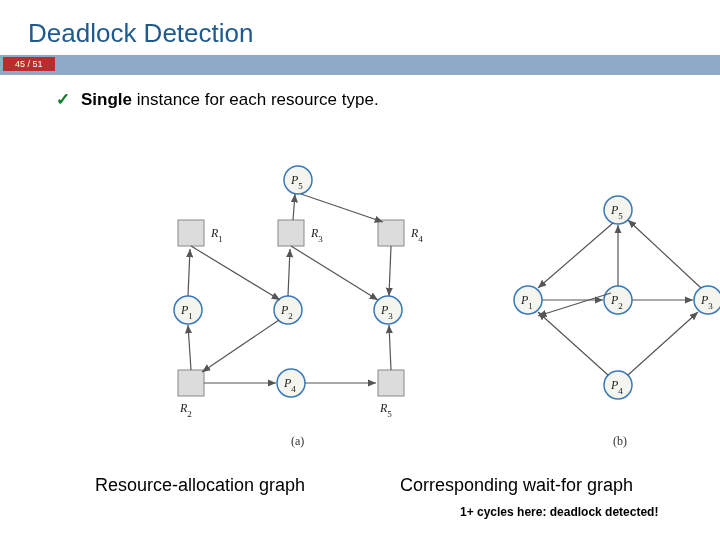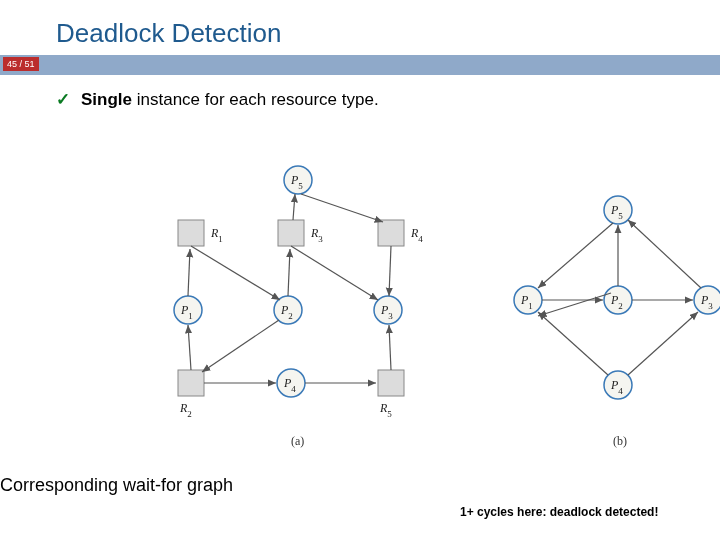--- a/index.html
+++ b/index.html
@@ -8,36 +8,36 @@
     width: 720px;
     height: 540px;
     font-family: "Segoe UI", Verdana, sans-serif;
     background: #fff;
     position: relative;
     overflow: hidden;
   }
   .title {
     font-size: 26px;
     color: #1f5a8e;
-    padding: 18px 0 6px 56px;
+    padding: 18px 0 6px 28px;
     font-weight: 400;
   }
   .bar {
     width: 100%;
     height: 20px;
     background: #8fa9c9;
     position: relative;
   }
   .pagebadge {
     position: absolute;
     left: 3px; top: 2px;
     background: #bb2d2d;
     color: #fff;
     font-size: 9px;
-    padding: 2px 4px;
+    padding: 2px 12px;
     font-family: Arial, sans-serif;
   }
   .bullet-row {
     padding: 14px 0 0 56px;
     font-size: 17px;
   }
   .check { color: #0a7a22; font-weight: bold; margin-right: 6px;}
   .bold { font-weight: bold; }
   .diagram-area {
     position: absolute;
@@ -175,16 +175,17 @@
     <line class="edge" x1="213" y1="128" x2="140" y2="60" marker-end="url(#ah2)"></line>
     <line class="edge" x1="120" y1="215" x2="50" y2="152" marker-end="url(#ah2)"></line>
     <line class="edge" x1="140" y1="215" x2="210" y2="152" marker-end="url(#ah2)"></line>
 
     <text class="figlabel" x="125" y="285">(b)</text>
   </svg>
 
 </div>
 
 <div class="captions">
+  <div class="caption-left">Resource-allocation graph</div>
   <div class="caption-right">Corresponding wait-for graph</div>
 </div>
 
 <div class="footnote">1+ cycles here: deadlock detected!</div>
 
 </body></html>

